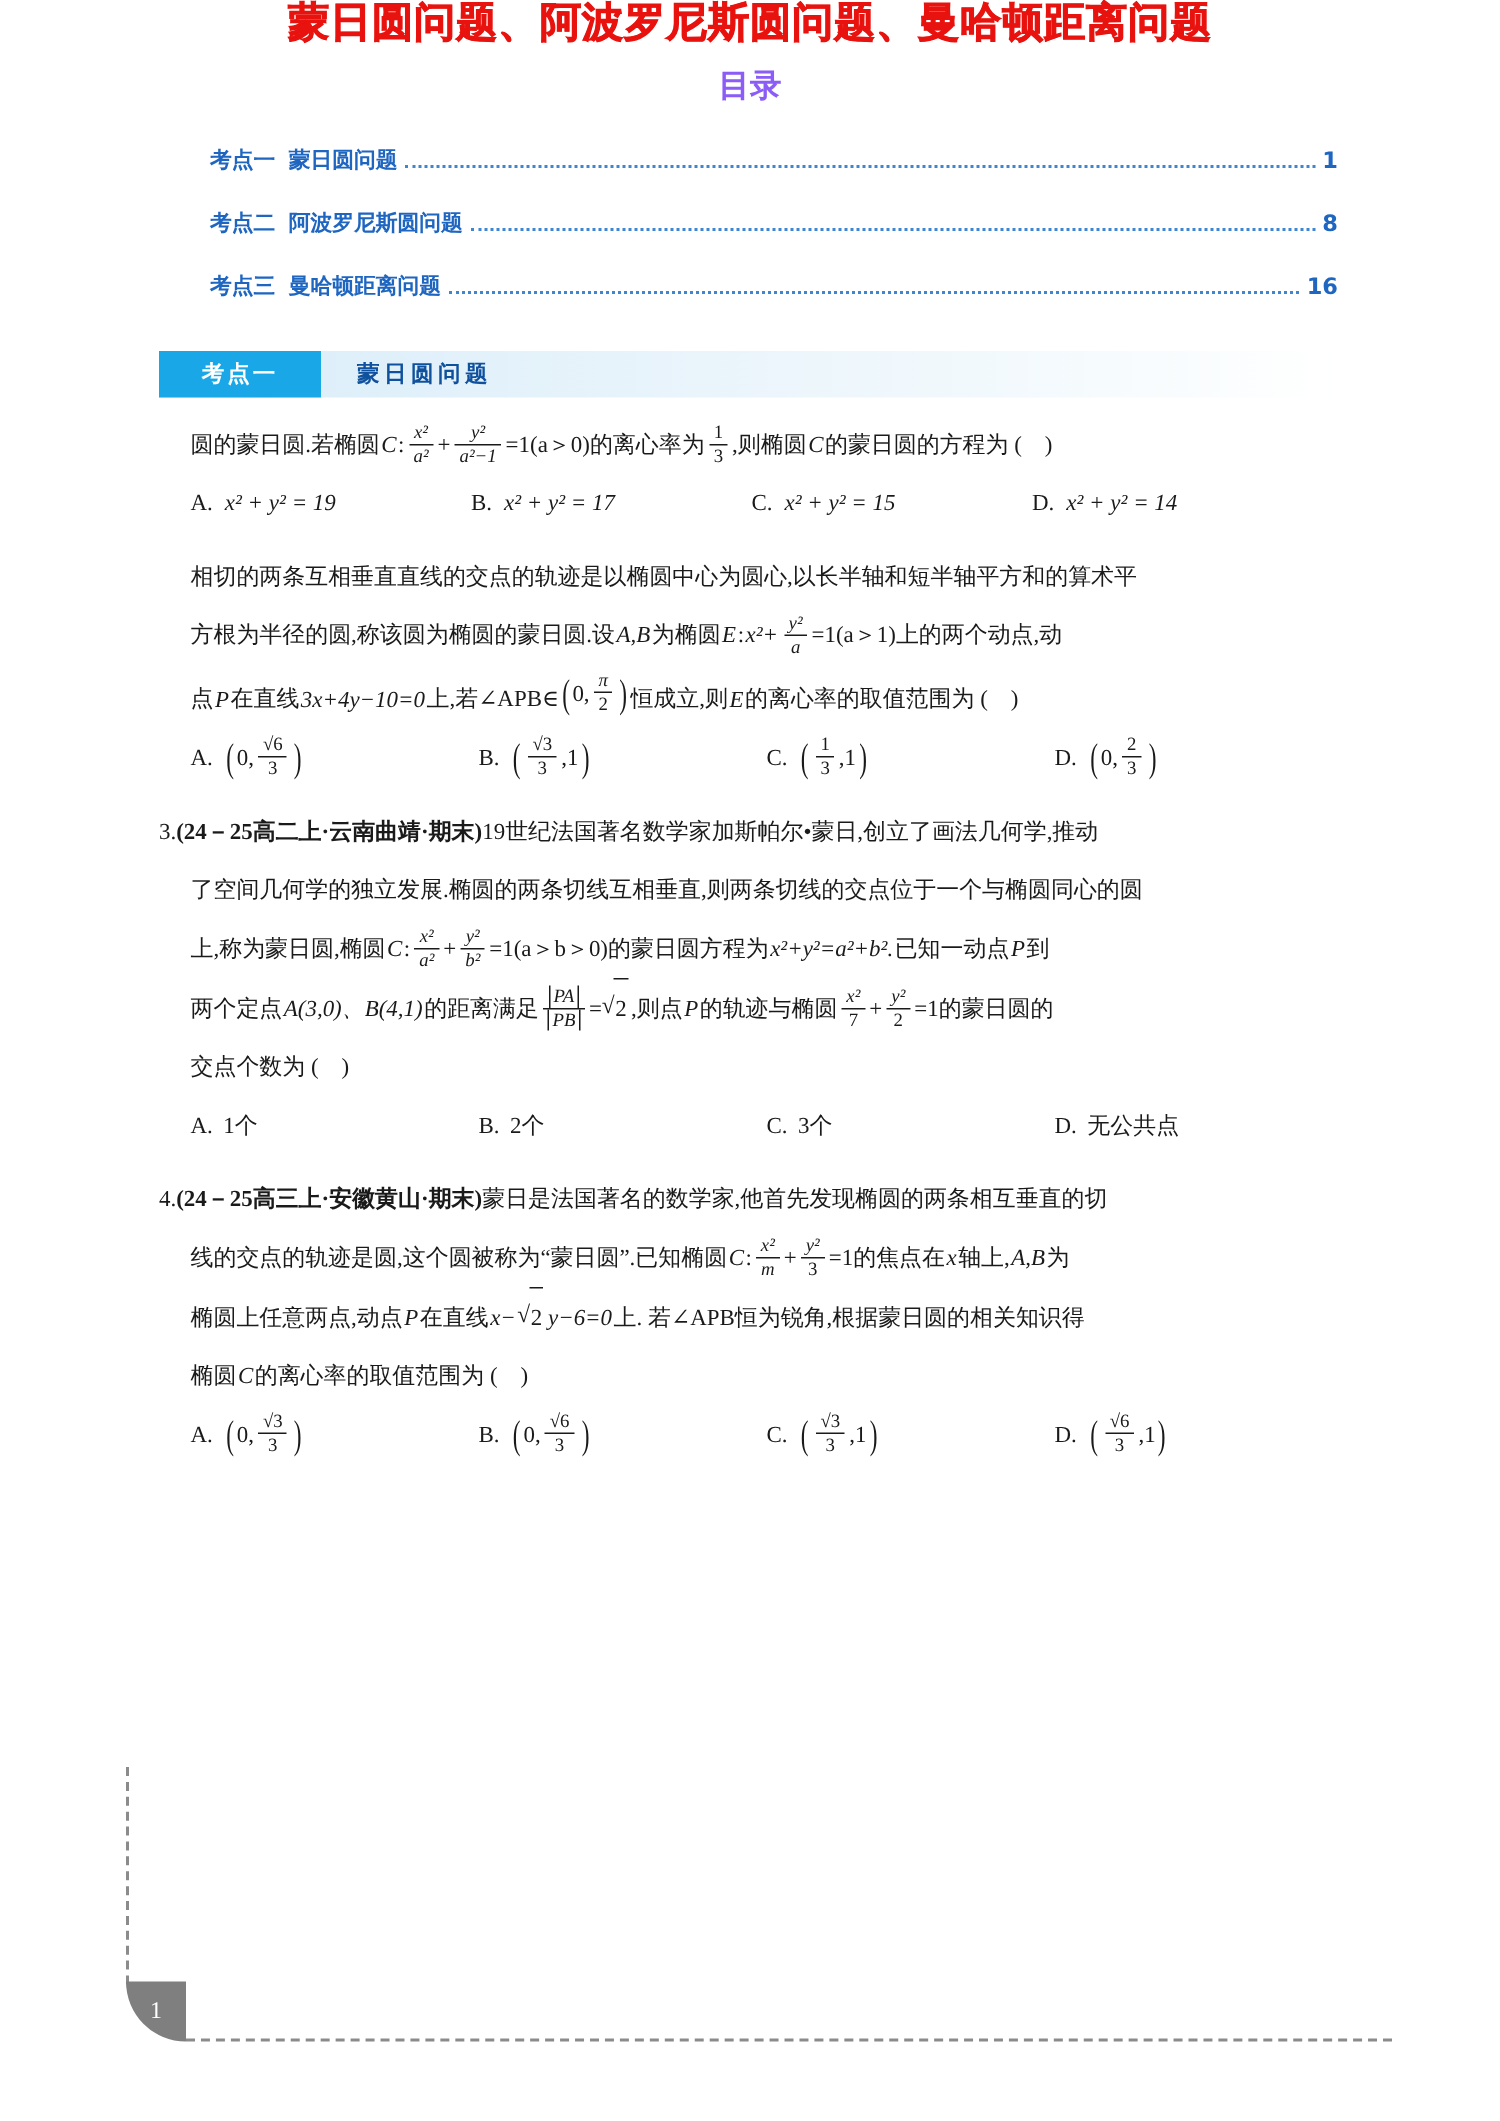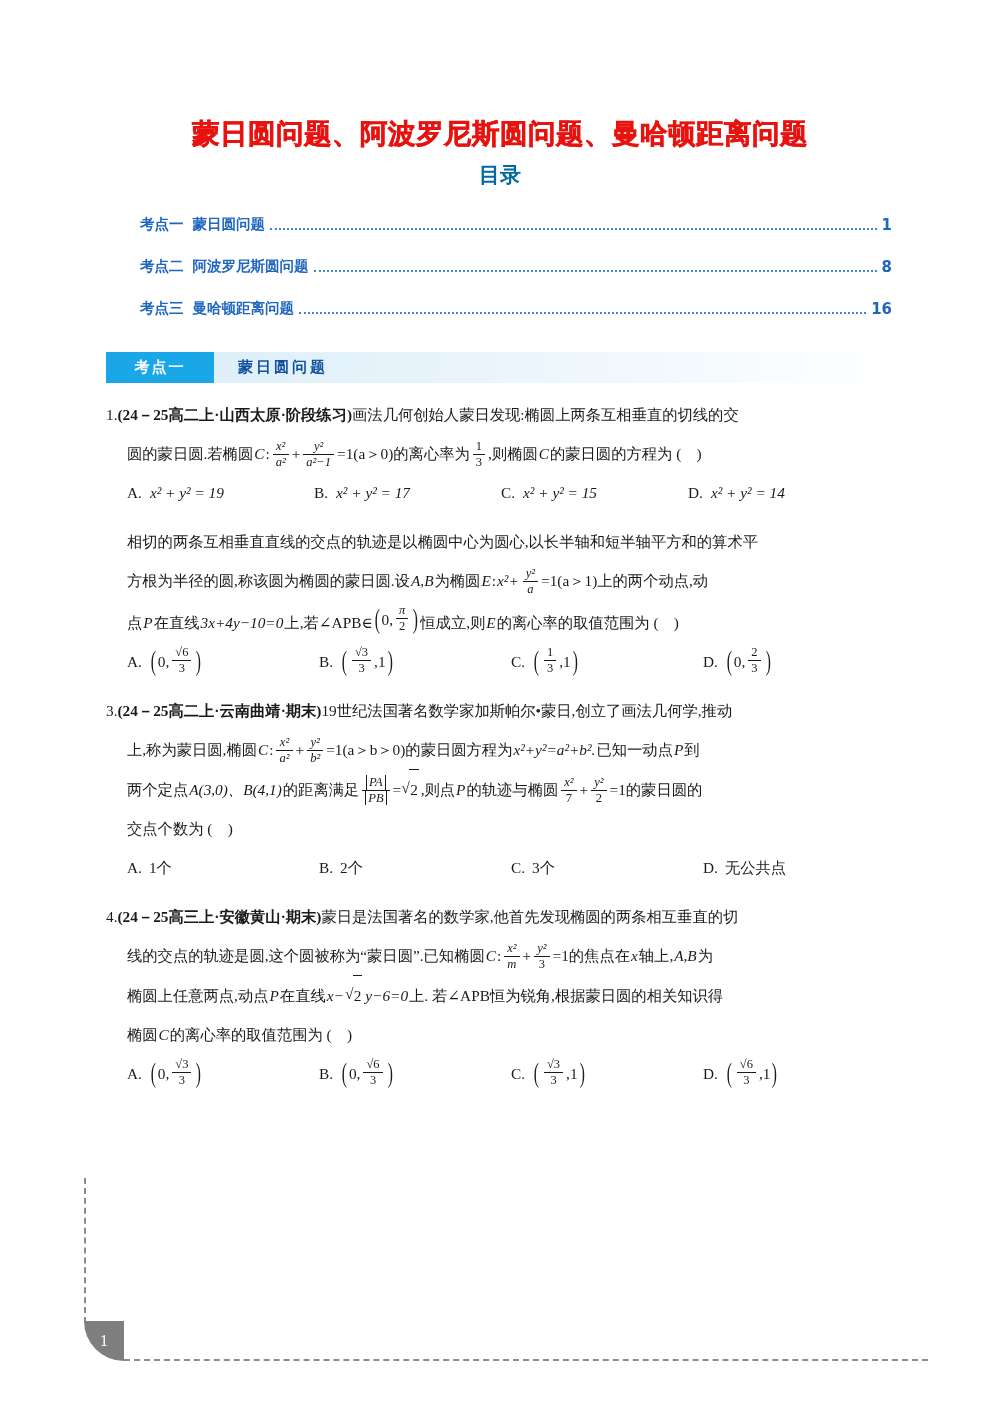--- a/index.html
+++ b/index.html
@@ -21,28 +21,27 @@
   }
 
   
   .doc-title {
     text-align: center;
     color: #e8120e;
     font-size: 27.5px;
     font-weight: 900;
     letter-spacing: 0.5px;
     margin: 0;
-    padding-top: 118px;
     line-height: 1.1;
     -webkit-text-stroke: 0.6px #e8120e;
     font-family: "DejaVu Sans", "Liberation Sans", sans-serif;
   }
   .doc-subtitle {
     text-align: center;
-    color: #0369a1;
+    color: #8b5cf6;
     font-size: 21px;
     font-weight: 900;
     margin: 0;
     padding-top: 13px;
     font-family: "DejaVu Sans", "Liberation Sans", sans-serif;
   }
 
   
   .toc {
     margin: 26px 108px 0 140px;
@@ -248,23 +247,20 @@
   </div>
 
   <div class="section-header">
     <div class="section-badge">考点一</div>
     <div class="section-title">蒙日圆问题</div>
   </div>
 
   <div class="problems">
 
     <div class="problem">
-      <span class="p-line">
-        <span class="p-num">1.</span><span class="p-src">(24－25高二上·山西太原·阶段练习)</span><span>画法几何创始人蒙日发现:椭圆上两条互相垂直的切线的交</span>
-      </span>
       <span class="p-line p-indent">
         <span>圆的蒙日圆.</span><span>若椭圆</span><span class="mi">C</span><span>:</span><span class="frac">
             <span class="num mi">x²</span>
             <span class="den mi">a²</span>
           </span><span class="mn">+</span><span class="frac">
             <span class="num mi">y²</span>
             <span class="den mi">a²−1</span>
           </span><span class="mn">=1(a＞0)</span><span>的离心率为</span><span class="frac">
             <span class="num mn">1</span>
             <span class="den mn">3</span>
@@ -365,20 +361,23 @@
             </span>
           </span>
       </div>
     </div>
 
     <div class="problem">
       <span class="p-line">
         <span class="p-num">3.</span><span class="p-src">(24－25高二上·云南曲靖·期末)</span><span>19世纪法国著名数学家加斯帕尔•蒙日,创立了画法几何学,推动</span>
       </span>
       <span class="p-line p-indent">
+        <span>了空间几何学的独立发展.椭圆的两条切线互相垂直,则两条切线的交点位于一个与椭圆同心的圆</span>
+      </span>
+      <span class="p-line p-indent">
         <span>上,称为蒙日圆,椭圆</span><span class="mi">C</span><span>:</span><span class="frac">
             <span class="num mi">x²</span>
             <span class="den mi">a²</span>
           </span><span class="mn">+</span><span class="frac">
             <span class="num mi">y²</span>
             <span class="den mi">b²</span>
           </span><span class="mn">=1(a＞b＞0)</span><span>的蒙日圆方程为</span><span class="mi">x²+y²=a²+b².</span><span>已知一动点</span><span class="mi">P</span><span>到</span>
       </span>
       <span class="p-line p-indent">
         <span>两个定点</span><span class="mi">A(3,0)、B(4,1)</span><span>的距离满足</span><span class="frac">

